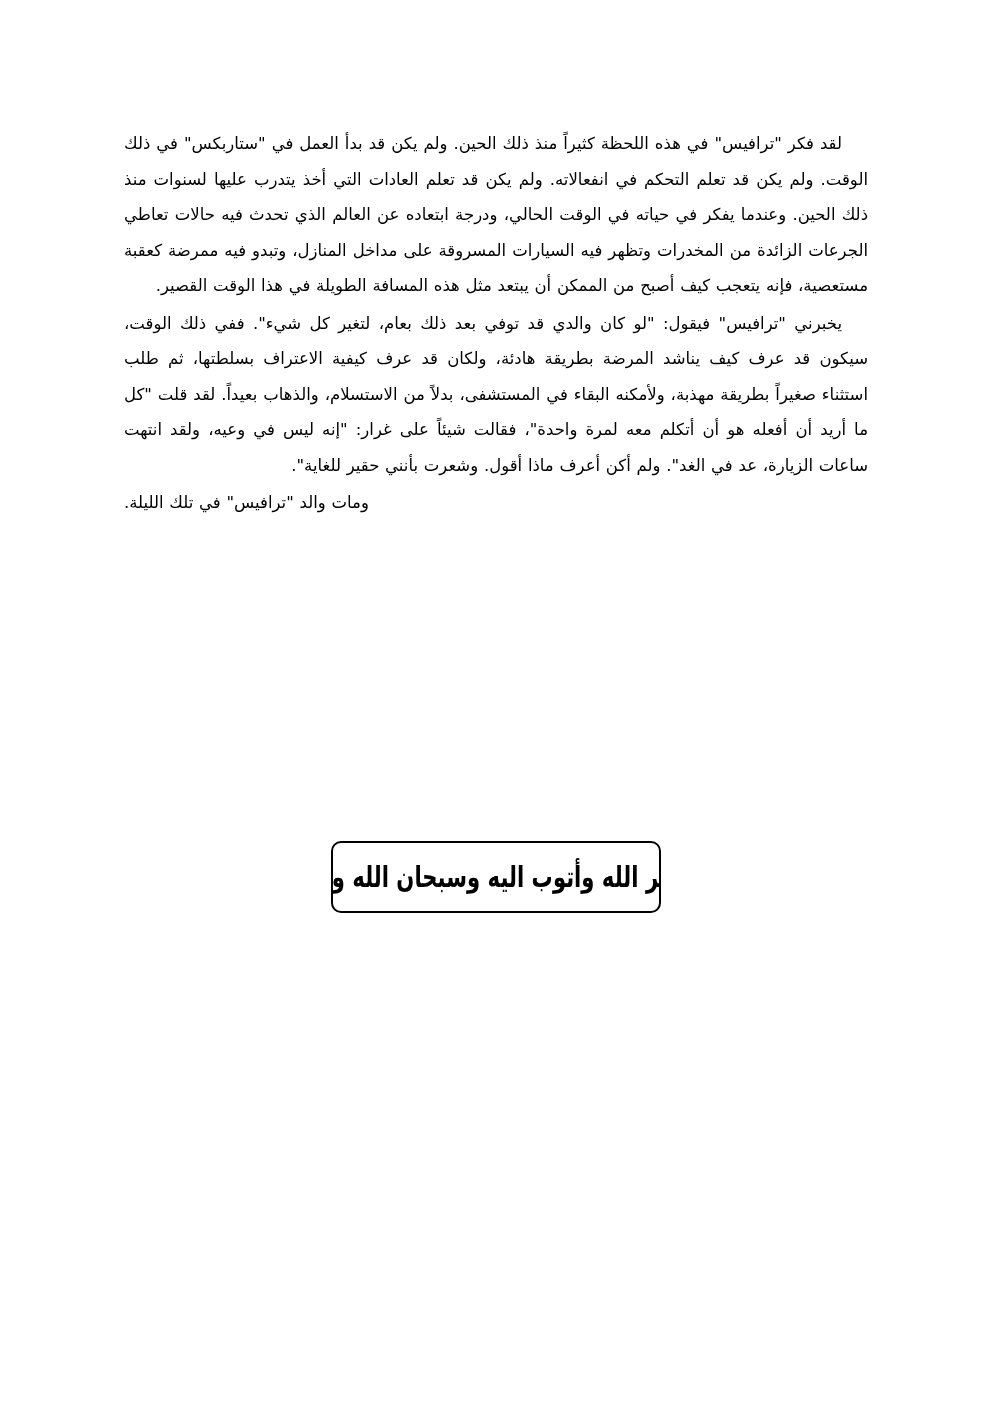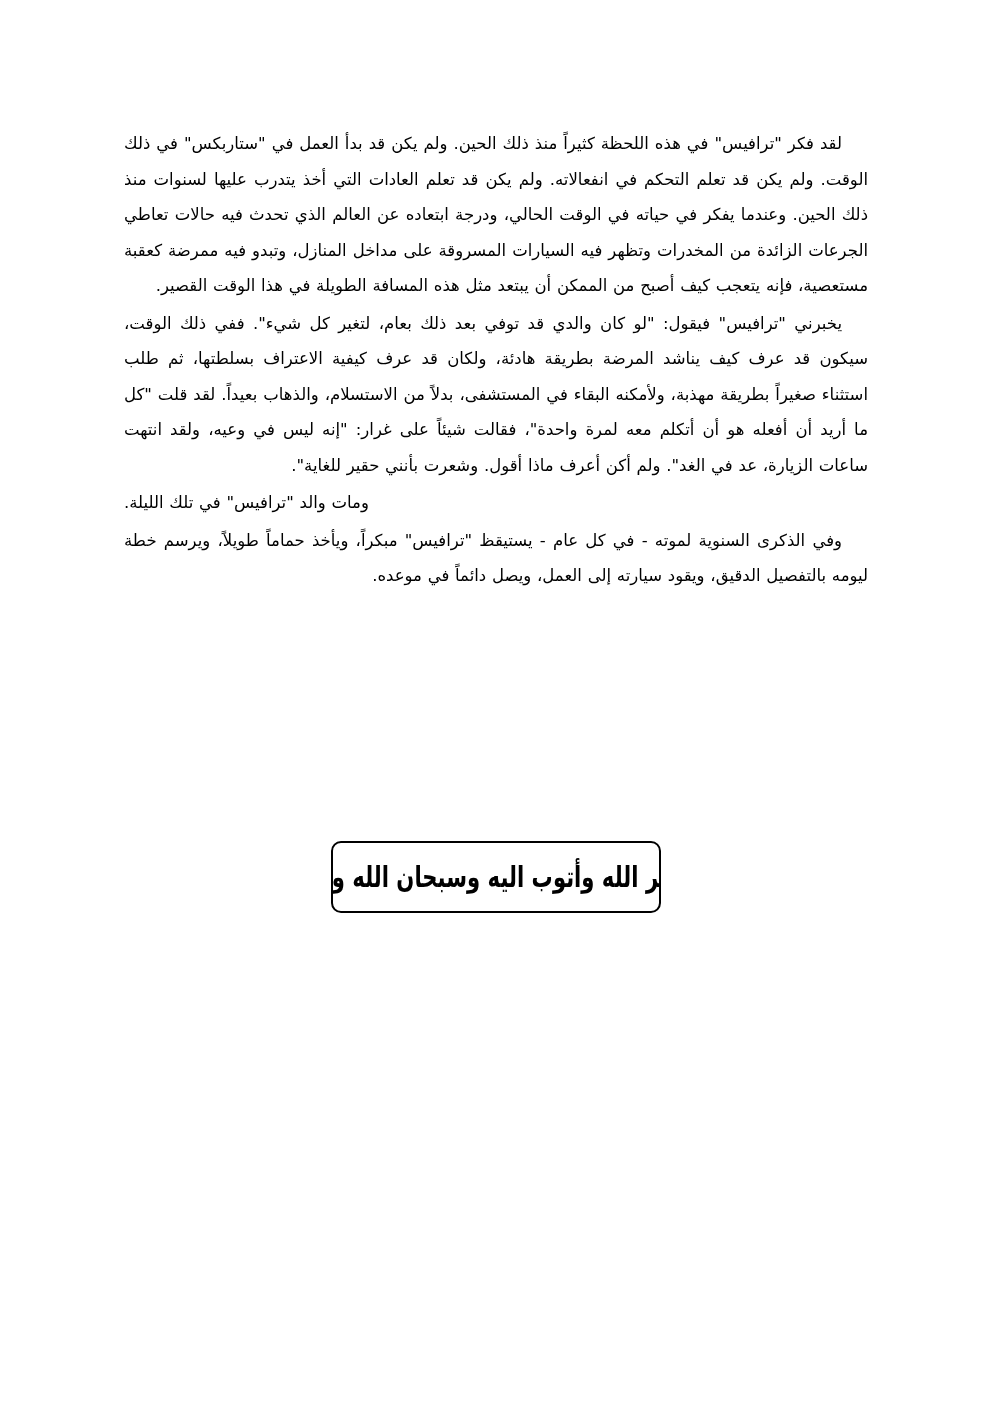--- a/index.html
+++ b/index.html
@@ -109,21 +109,20 @@
 <div class="page">
 
   <div class="text-column">
 
     <p class="para indent">لقد فكر "ترافيس" في هذه اللحظة كثيراً منذ ذلك الحين. ولم يكن قد بدأ العمل في "ستاربكس" في ذلك الوقت. ولم يكن قد تعلم التحكم في انفعالاته. ولم يكن قد تعلم العادات التي أخذ يتدرب عليها لسنوات منذ ذلك الحين. وعندما يفكر في حياته في الوقت الحالي، ودرجة ابتعاده عن العالم الذي تحدث فيه حالات تعاطي الجرعات الزائدة من المخدرات وتظهر فيه السيارات المسروقة على مداخل المنازل، وتبدو فيه ممرضة كعقبة مستعصية، فإنه يتعجب كيف أصبح من الممكن أن يبتعد مثل هذه المسافة الطويلة في هذا الوقت القصير.</p>
 
     <p class="para indent">يخبرني "ترافيس" فيقول: "لو كان والدي قد توفي بعد ذلك بعام، لتغير كل شيء". ففي ذلك الوقت، سيكون قد عرف كيف يناشد المرضة بطريقة هادئة، ولكان قد عرف كيفية الاعتراف بسلطتها، ثم طلب استثناء صغيراً بطريقة مهذبة، ولأمكنه البقاء في المستشفى، بدلاً من الاستسلام، والذهاب بعيداً. لقد قلت "كل ما أريد أن أفعله هو أن أتكلم معه لمرة واحدة"، فقالت شيئاً على غرار: "إنه ليس في وعيه، ولقد انتهت ساعات الزيارة، عد في الغد". ولم أكن أعرف ماذا أقول. وشعرت بأنني حقير للغاية".</p>
 
     <p class="para justify-last-left">ومات والد "ترافيس" في تلك الليلة.</p>
 
-    <p class="para indent">وفي الذكرى السنوية لموته - في كل عام - يستيقظ "ترافيس" مبكراً، ويأخذ حماماً طويلاً، ويرسم خطة ليومه بالتفصيل الدقيق، ويقود سيارته إلى العمل، ويصل دائماً في موعده.</p>
 
   </div>
 
   <div class="calligraphy-wrap">
     <div class="calligraphy-box">
       <span class="calligraphy-text">أستغفر الله وأتوب اليه وسبحان الله وبحمده</span>
     </div>
   </div>
 
   <div class="watermark">www.ibtesama.com</div>

